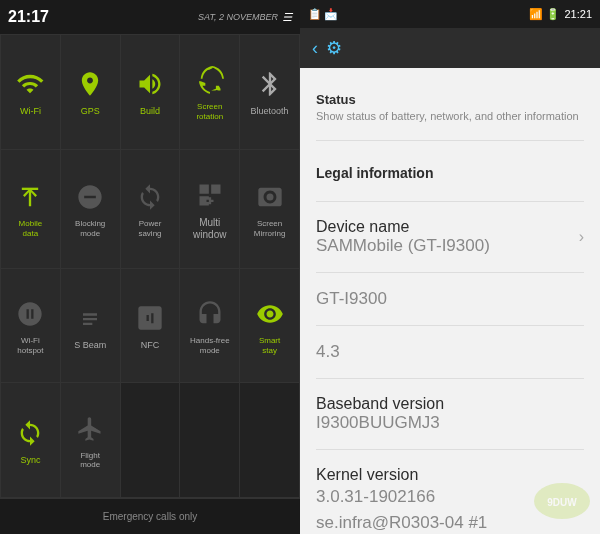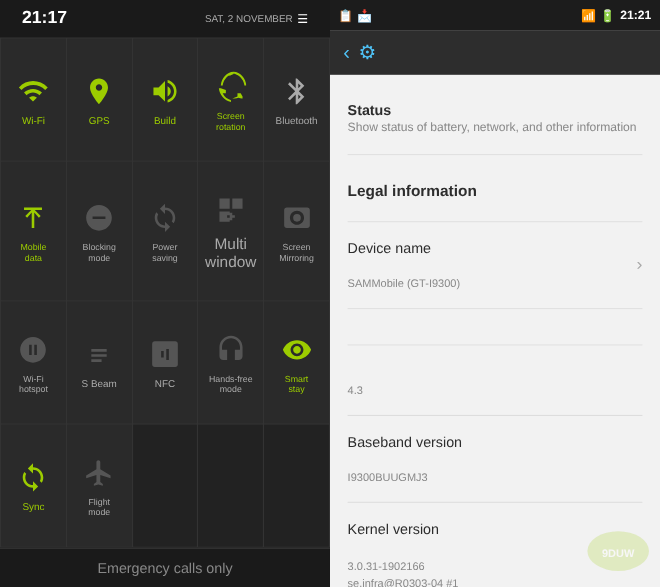--- a/index.html
+++ b/index.html
@@ -19,38 +19,39 @@
       display: flex;
       flex-direction: column;
     }
 
     .status-bar-left {
       background: #1a1a1a;
       height: 34px;
       display: flex;
       align-items: center;
       justify-content: space-between;
-      padding: 0 20px;
+      padding: 0 8px;
     }
 
     .time-left {
       color: white;
       font-size: 16px;
       font-weight: bold;
     }
 
     .status-icons-left {
       display: flex;
       gap: 4px;
       align-items: center;
     }
 
     .status-icons-left span {
       color: white;
       font-size: 11px;
+      font-style: italic;
     }
 
     .quick-settings-grid {
       display: grid;
       grid-template-columns: repeat(5, 1fr);
       gap: 1px;
       background: #333;
       flex: 1;
       padding: 1px;
     }
@@ -105,21 +106,21 @@
       background: #1a1a1a;
       height: 36px;
       display: flex;
       align-items: center;
       justify-content: center;
       border-top: 1px solid #333;
     }
 
     .emergency-text {
       color: #888;
-      font-size: 13px;
+      font-size: 10px;
     }
 
     
     .right-panel {
       width: 300px;
       height: 534px;
       background: #f2f2f2;
       display: flex;
       flex-direction: column;
     }
@@ -198,29 +199,29 @@
       display: flex;
       align-items: center;
       justify-content: space-between;
     }
 
     .info-row-inner {
       flex: 1;
     }
 
     .info-label {
-      font-size: 13px;
+      font-size: 16px;
       color: #2d2d2d;
       font-weight: normal;
     }
 
     .info-value {
-      font-size: 10px;
+      font-size: 17px;
       color: #888;
-      margin-top: 20px;
+      margin-top: 0;
     }
 
     .info-arrow {
       color: #aaa;
       font-size: 16px;
     }
 
     
     .about-content::-webkit-scrollbar {
       width: 3px;
@@ -328,21 +329,21 @@
           </svg>
       </div>
       <span class="qs-label" style="font-size:8px">Power<br>saving</span>
     </div>
     <div class="qs-item">
       <div class="qs-icon dim">
         <svg width="28" height="28" viewBox="0 0 24 24" fill="#555">
             <path d="M3 3h8v8H3zm10 0h8v8h-8zM3 13h8v8H3zm10 5h2v-2h-2v-2h-2v2h-2v2h2v2h2z"></path>
           </svg>
       </div>
-      <span class="qs-label" style="font-size:14px">Multi<br>window</span>
+      <span class="qs-label" style="font-size:10px">Multi<br>window</span>
     </div>
     <div class="qs-item">
       <div class="qs-icon dim">
         <svg width="28" height="28" viewBox="0 0 24 24" fill="#555">
             <path d="M20 4H4c-1.1 0-2 .9-2 2v12c0 1.1.9 2 2 2h16c1.1 0 2-.9 2-2V6c0-1.1-.9-2-2-2zm-8 2.5c3.04 0 5.5 2.46 5.5 5.5s-2.46 5.5-5.5 5.5S6.5 15.04 6.5 12 8.96 6.5 12 6.5zM12 9a3 3 0 1 0 0 6 3 3 0 0 0 0-6z"></path>
           </svg>
       </div>
       <span class="qs-label" style="font-size:8px">Screen<br>Mirroring</span>
     </div>
 
@@ -413,21 +414,21 @@
     <span class="emergency-text">Emergency calls only</span>
   </div>
 </div>
 
 <div class="right-panel">
 
   <div class="status-bar-right">
     <span style="flex:1; color:#aaa; font-size:11px;">📋 📩</span>
     <span>📶</span>
     <span>🔋</span>
-    <span style="font-weight:bold;">21:21</span>
+    <span style="font-weight:normal;">21:21</span>
   </div>
 
   <div class="nav-bar">
     <span class="back-arrow">‹</span>
     <span class="gear-icon-nav">⚙</span>
   </div>
 
   <div class="about-content">
 
     <div class="info-row">
@@ -452,20 +453,21 @@
         <div class="info-label">Device name</div>
         <div class="info-value">SAMMobile (GT-I9300)</div>
       </div>
       <span class="info-arrow">›</span>
     </div>
 
     <div class="divider"></div>
 
     <div class="info-row">
       <div class="info-row-inner">
+        <div class="info-value">GT-I9300</div>
       </div>
     </div>
 
     <div class="divider"></div>
 
     <div class="info-row">
       <div class="info-row-inner">
         <div class="info-value">4.3</div>
       </div>
     </div>

